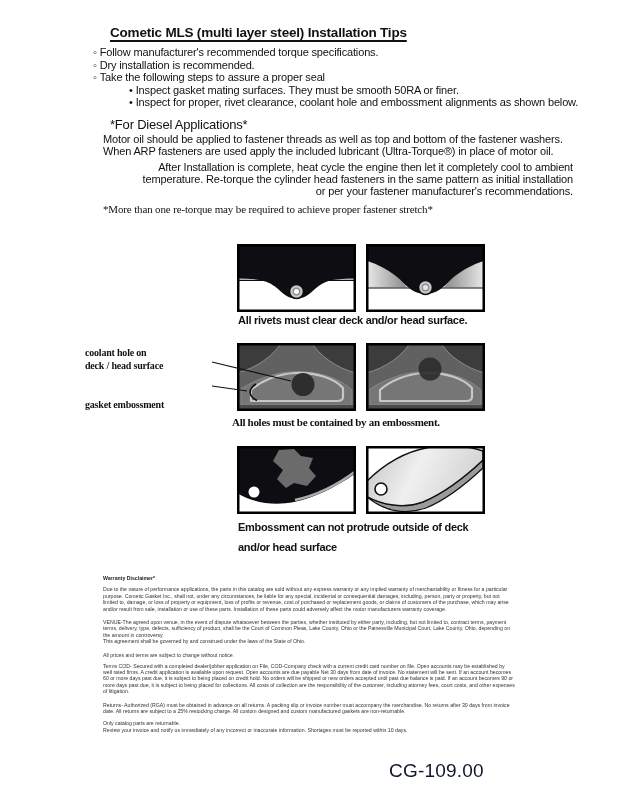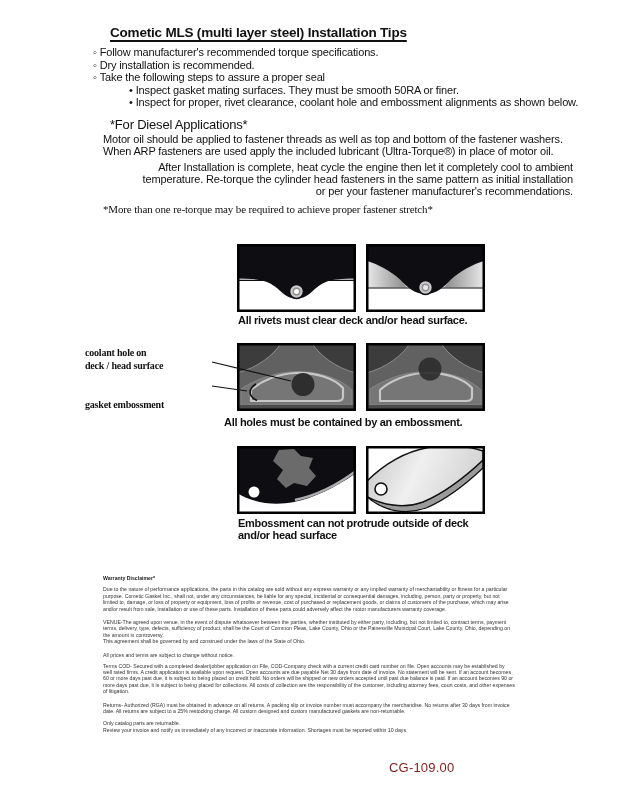--- a/index.html
+++ b/index.html
@@ -8,31 +8,31 @@
   .abs{position:absolute;}
   .title{font-size:13.5px;font-weight:bold;text-decoration:underline;
          text-decoration-thickness:1.5px;text-underline-offset:3px;letter-spacing:-0.2px;white-space:nowrap;}
   .body-text{font-size:11px;line-height:11.8px;letter-spacing:-0.15px;}
   .bullet-line{display:flex;align-items:baseline;font-size:11px;letter-spacing:-0.15px;white-space:nowrap;}
   .bullet-line .marker{margin-right:3px;}
   .heading{font-size:13px;font-weight:normal;letter-spacing:-0.2px;white-space:nowrap;}
   .pre{white-space:pre-line;}
   .panel-label{width:119px;text-align:right;font-size:13px;font-weight:bold;letter-spacing:0.2px;margin-top:36px;}
   .caption{font-size:11px;font-weight:bold;letter-spacing:-0.3px;white-space:nowrap;}
-  .caption.wrap{white-space:pre-line;line-height:12px;}
+  .caption.wrap{white-space:pre-line;line-height:20px;}
   .side-label{width:127px;font-size:10px;font-weight:bold;
               line-height:13px;letter-spacing:-0.2px;white-space:pre-line;font-family:Liberation Serif, serif;}
   .panel{display:block;}
   .legal{width:412px;font-size:5.2px;line-height:6.4px;color:#333;}
   .legal .lp{margin:0 0 7px 0;}
   .legal .lh{margin:0 0 5px 0;font-weight:bold;color:#222;}
   .legal .mb4{margin-bottom:4.5px;}
   .legal .mb6{margin-bottom:6px;}
   .legal .mb0{margin-bottom:0;}
-  .footer-code{font-size:13px;color:#7f1d1d;letter-spacing:0.2px;}
+  .footer-code{font-size:19px;color:#0f172a;letter-spacing:0.2px;}
 </style>
 </head>
 <body>
 
 <div class="page">
 
   <div class="abs title" style="left:110px;top:25px;text-align:center;">Cometic MLS (multi layer steel) Installation Tips</div>
 
   <div class="abs bullet-line" style="left:93px;top:46px;">
     <span class="marker">◦</span>
@@ -128,21 +128,21 @@
     <path d="M14,58 V47 C24,38 40,31 58,30 C80,29 98,36 106,45 V54 C106,57 104,58 100,58 Z" fill="none" stroke="#c7c7c7" stroke-width="2.2" stroke-linejoin="round"></path>
     <circle cx="64" cy="26" r="11.5" fill="#2e2e2e" opacity="0.92"></circle>
     <rect x="1.25" y="1.25" width="116.5" height="65.5" fill="none" stroke="#000" stroke-width="2.5"></rect>
   </svg>
 
   <svg class="abs" style="left:205px;top:355px;z-index:5;" width="100" height="45" viewBox="0 0 100 45">
     <line x1="7" y1="7" x2="86" y2="26" stroke="#111" stroke-width="1.2"></line>
     <line x1="7" y1="31" x2="42" y2="36" stroke="#111" stroke-width="1.2"></line>
   </svg>
 
-  <div class="abs caption" style="left:224px;top:415.5px;">All holes must be contained by an embossment.</div>
+  <div class="abs caption" style="left:232px;top:415.5px;font-family:Liberation Serif, serif;">All holes must be contained by an embossment.</div>
 
   <div class="abs panel-label" style="left:237px;top:434px;">RIGHT</div>
   <div class="abs panel-label" style="left:366px;top:434px;">WRONG</div>
 
   <svg class="abs panel" style="left:237px;top:446px;" width="119" height="68" viewBox="0 0 119 68">
     <rect width="119" height="68" fill="#ffffff"></rect>
     <path d="M0,0 H119 V27 C98,42 76,52 57,56 C37,60 16,57 0,47 Z" fill="#0d0d12"></path>
     <path d="M119,25 C99,40 77,50 58,54" fill="none" stroke="#adadad" stroke-width="2.6"></path>
     <polygon points="42,4 57,3 64,10 76,12 72,22 79,30 70,40 57,37 49,42 40,33 46,24 36,15" fill="#6b6b6b"></polygon>
     <circle cx="17" cy="46" r="5.5" fill="#ffffff"></circle>

